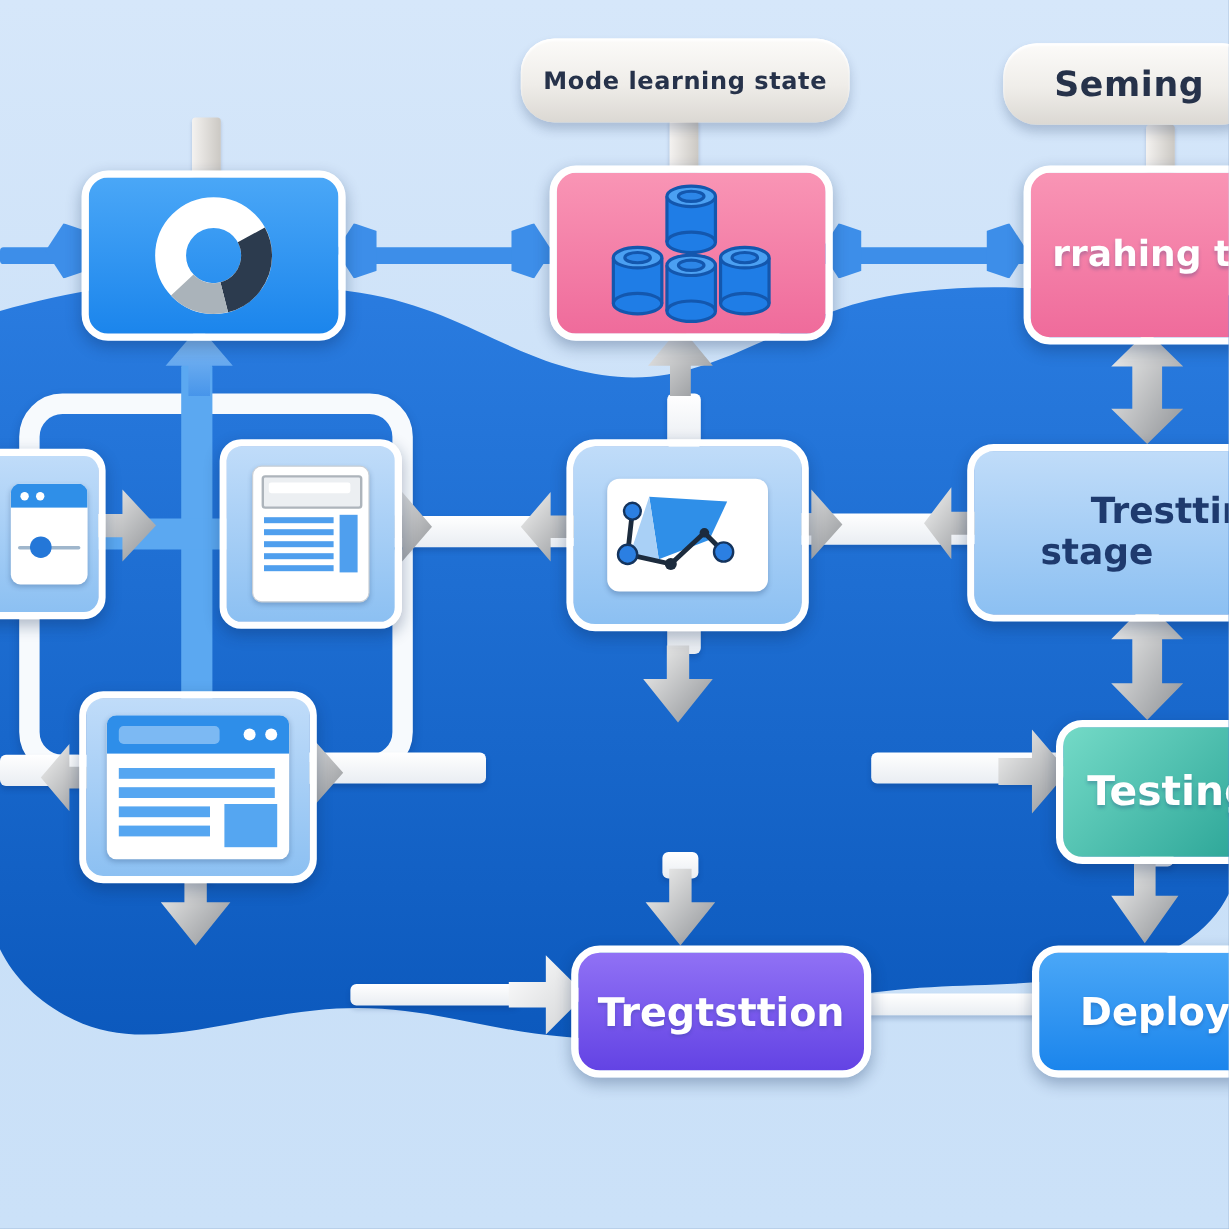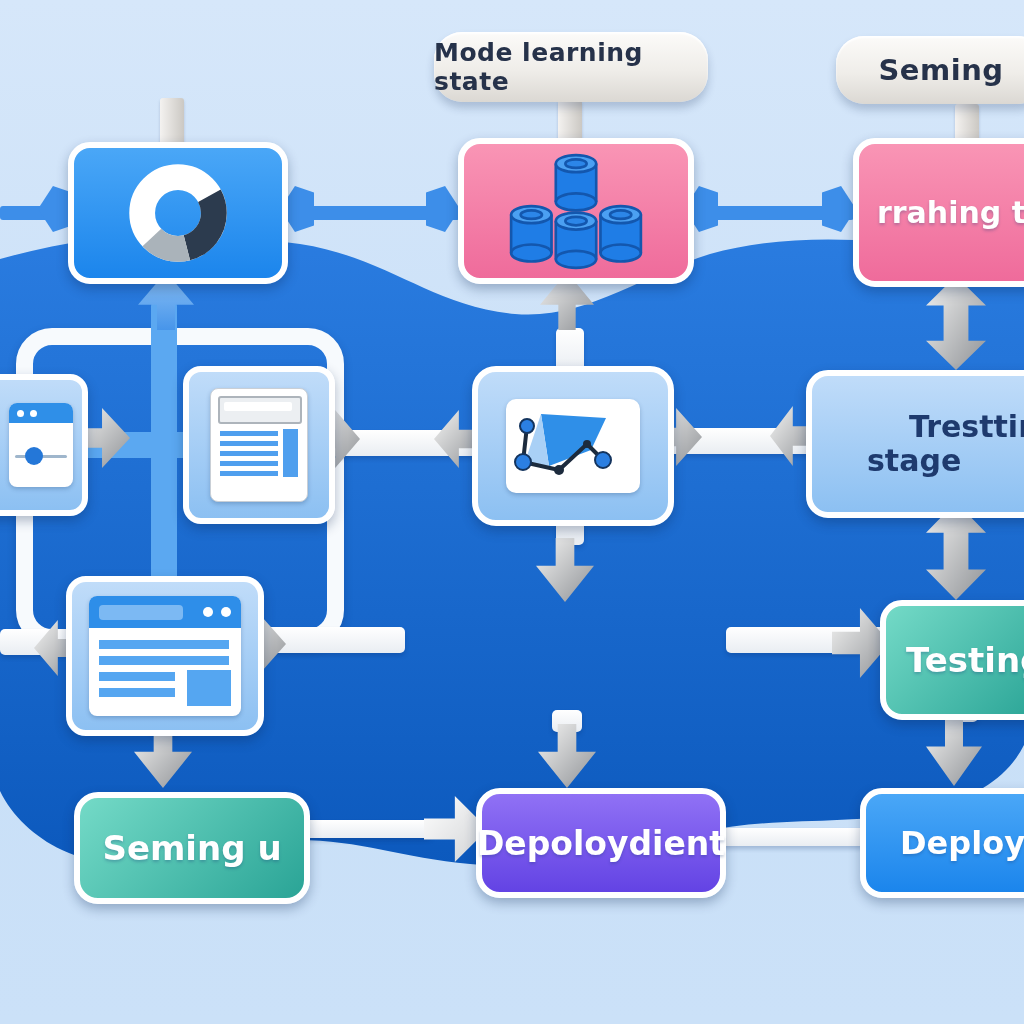--- a/index.html
+++ b/index.html
@@ -146,21 +146,21 @@
   <svg class="arr" style="left:926px;top:716px;width:56px;height:70px" viewBox="0 0 56 62" preserveAspectRatio="none">
       <polygon points="19,0 37,0 37,27 56,27 28,62 0,27 19,27" fill="url(#gs)"></polygon>
     </svg>
   <svg class="arr" style="left:424px;top:796px;width:64px;height:66px" viewBox="0 0 56 56" preserveAspectRatio="none">
       <polygon points="0,19 27,19 27,0 56,28 27,56 27,37 0,37" fill="url(#gw)"></polygon>
     </svg>
 
   <div class="stem" style="left:160px;top:98px;width:24px;height:48px;"></div>
   <div class="stem" style="left:558px;top:100px;width:24px;height:42px;"></div>
   <div class="stem" style="left:955px;top:104px;width:24px;height:38px;"></div>
-  <div class="pill" style="left:434px;top:32px;width:274px;height:70px;font-size:25px;">
+  <div class="pill" style="left:434px;top:32px;width:274px;height:70px;font-size:20px;">
       <span>Mode learning state</span>
     </div>
   <div class="pill" style="left:836px;top:36px;width:210px;height:68px;font-size:29px;">
       <span>Seming</span>
     </div>
 
   <div class="node grad-blue" style="left:68px;top:142px;width:208px;height:130px;border-radius:22px;">
     <svg width="112" height="112" viewBox="0 0 100 100">
       <circle cx="50" cy="50" r="32" fill="none" stroke="#ffffff" stroke-width="23"></circle>
       <circle cx="50" cy="50" r="32" fill="none" stroke="#2c3b4e" stroke-width="23" pathLength="100" stroke-dasharray="29 71" stroke-dashoffset="8"></circle>
@@ -260,25 +260,22 @@
       <div style="position:absolute;left:10px;top:92px;width:76px;height:9px;background:#55a6f1;"></div>
       <div style="position:absolute;left:98px;top:74px;width:44px;height:36px;background:#55a6f1;"></div>
     </div>
   </div>
 
 
   <div class="node grad-teal wtext" style="left:880px;top:600px;width:158px;height:108px;border-radius:22px;font-size:34px;justify-content:flex-start;overflow:hidden;">
     <span style="padding-left:20px;white-space:nowrap;">Testing st</span>
   </div>
 
-  <div class="node grad-teal wtext" style="left:74px;top:792px;width:224px;height:100px;border-radius:24px;font-size:34px;">
-    <span>Seming u</span>
-  </div>
 
   <div class="node grad-purple wtext" style="left:476px;top:788px;width:238px;height:98px;border-radius:24px;font-size:33px;">
-    <span>Depoloydient</span>
+    <span>Tregtsttion</span>
   </div>
 
   <div class="node grad-blue wtext" style="left:860px;top:788px;width:178px;height:98px;border-radius:22px;font-size:32px;justify-content:flex-start;overflow:hidden;">
     <span style="padding-left:34px;white-space:nowrap;">Deployme</span>
   </div>
 
 </div>
 
 </body></html>

